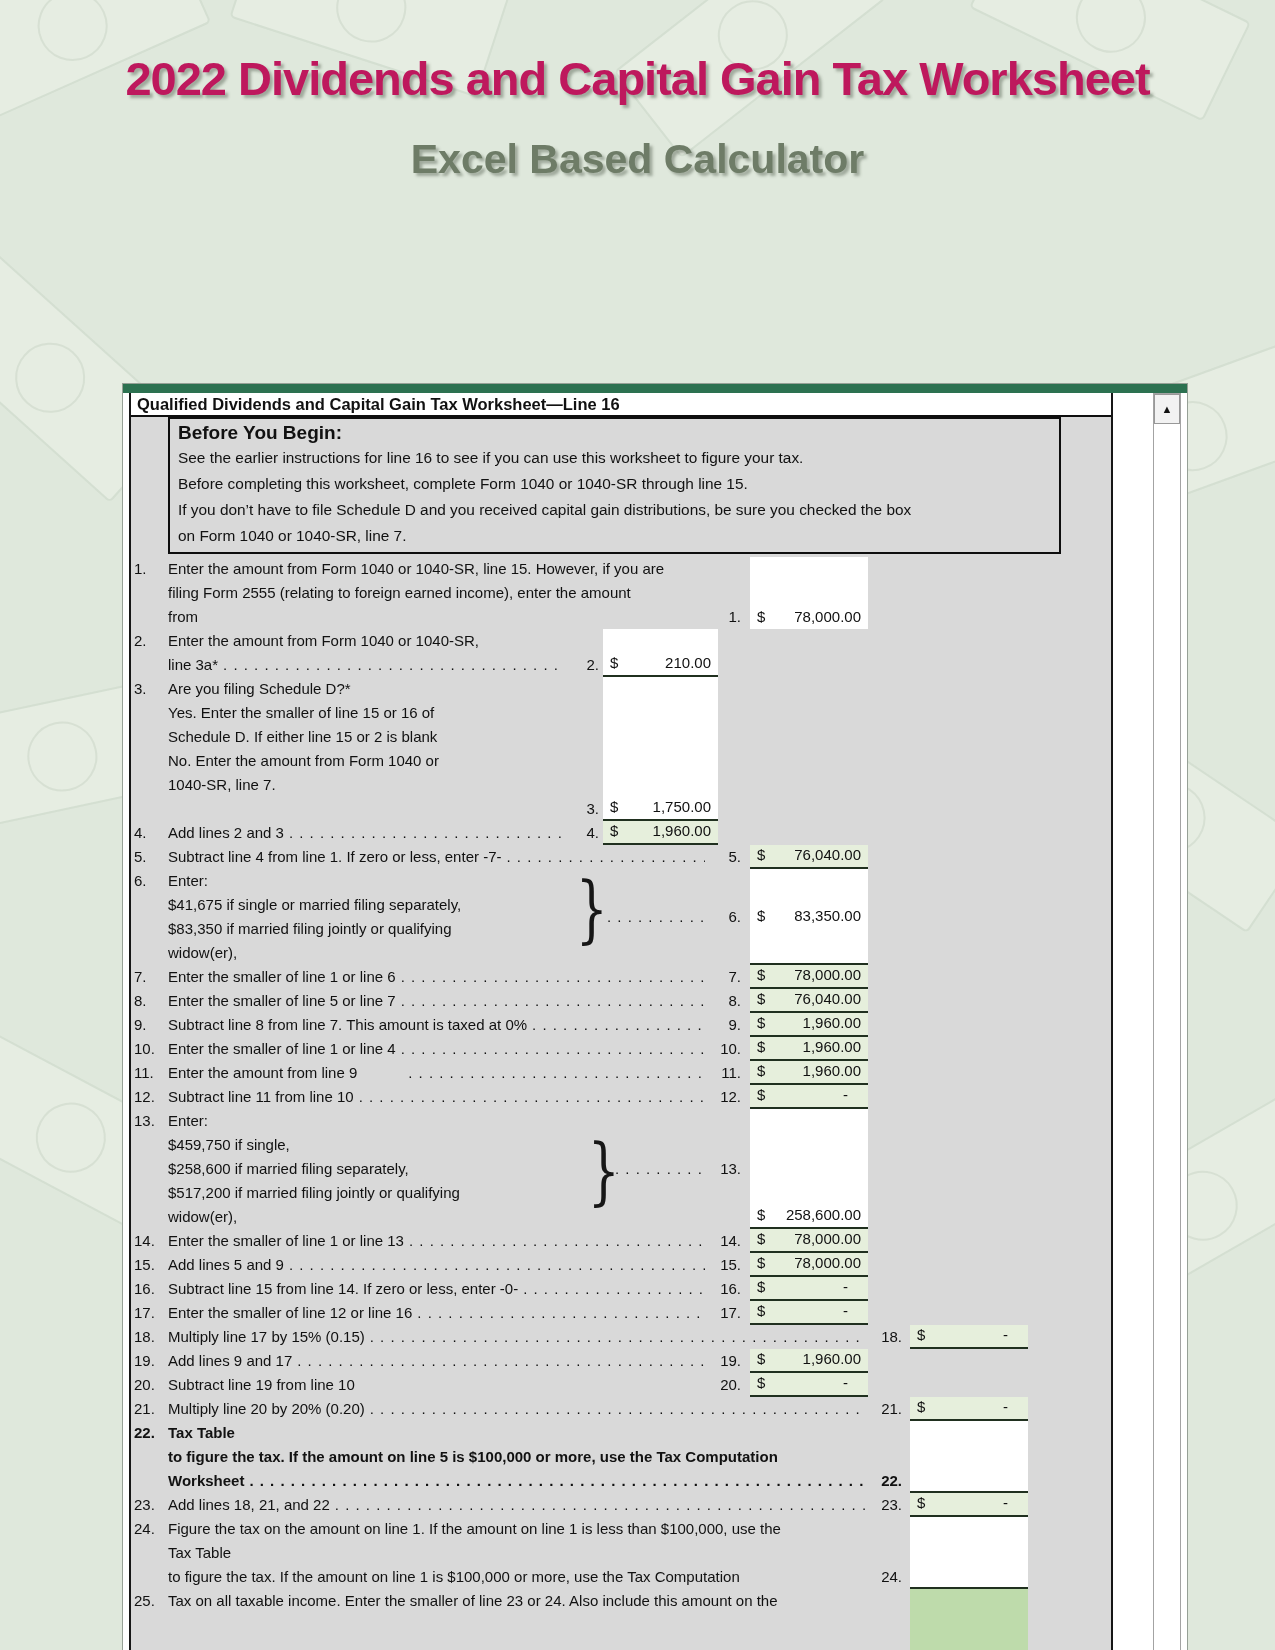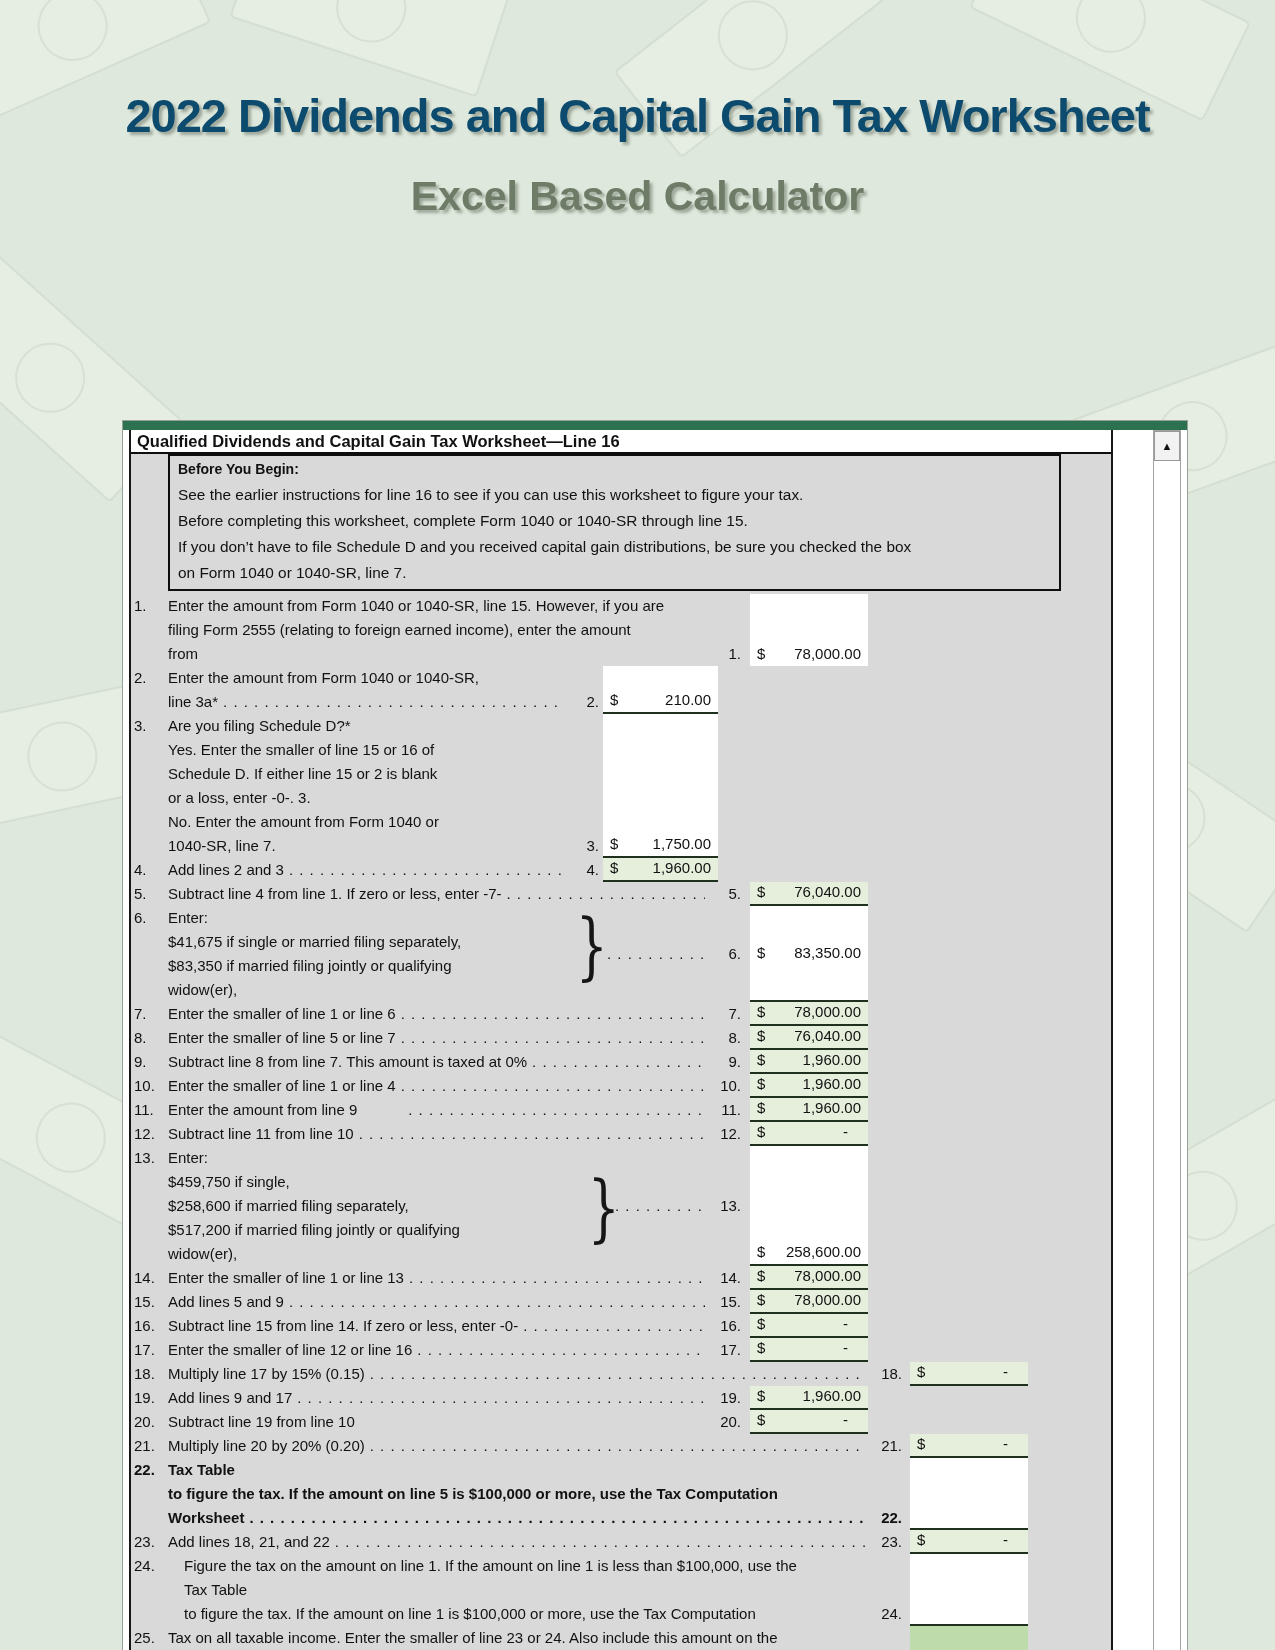--- a/index.html
+++ b/index.html
@@ -19,21 +19,21 @@
   }
   .bill::after {
     content: ""; position: absolute; left: 50%; top: 50%;
     width: 66px; height: 66px; margin: -33px 0 0 -33px;
     border: 2px solid rgba(105,135,105,0.12); border-radius: 50%;
   }
   .page { position: relative; z-index: 1; }
 
   .title {
     text-align: center; font-size: 47px; font-weight: bold;
-    letter-spacing: -1px; margin-top: 88px; color: #0c4a6e;
+    letter-spacing: -1px; margin-top: 51px; color: #be185d;
     text-shadow: 3px 3px 3px rgba(80,90,75,0.45);
   }
   .subtitle {
     text-align: center; font-size: 41px; font-weight: bold;
     margin-top: 30px; color: #6e7c67;
     text-shadow: 3px 3px 3px rgba(80,90,75,0.45);
   }
 
   .embed {
     position: absolute; left: 122px; top: 332px; width: 1066px; height: 1290px;
@@ -47,21 +47,21 @@
     border-left: 2px solid #161616; border-right: 2px solid #161616; border-bottom: 2px solid #6e6e6e;
   }
   .sheet-header {
     height: 24px; line-height: 22px; background: #fff; border-bottom: 2px solid #0e0e0e;
     font-weight: bold; font-size: 16.5px; padding-left: 6px; white-space: nowrap;
   }
   .byb {
     margin-left: 37px; width: 893px; border: 2px solid #0e0e0e;
     padding: 1px 8px 3px 8px; margin-bottom: 3px;
   }
-  .byb-h { font-weight: bold; font-size: 14px; line-height: 25px; }
+  .byb-h { font-weight: bold; font-size: 19px; line-height: 25px; }
   .bybline { font-size: 15.4px; line-height: 26px; white-space: nowrap; }
 
   .rows { padding-top: 0; }
   .row { position: relative; font-size: 15px; line-height: 24px; }
   .num { position: absolute; left: 3px; top: 0; width: 31px; }
   .textwrap { margin-left: 37px; }
   .line { height: 24px; white-space: nowrap; }
   .leaderline { display: flex; }
   .ltext { white-space: pre; flex: 0 0 auto; }
   .dots { flex: 1 1 auto; overflow: hidden; white-space: nowrap; margin-left: 5px; letter-spacing: 1px; }
@@ -159,21 +159,20 @@
                 <span class="val">210.00</span>
               </div>
             </div>
           </div>
           <div class="row" style="min-height: 144px;">
             <span class="num">3.</span>
             <div class="textwrap">
               <div class="line">Are you filing Schedule D?*</div>
               <div class="line">Yes. Enter the smaller of line 15 or 16 of</div>
               <div class="line">Schedule D. If either line 15 or 2 is blank</div>
-              <div class="line">or a loss, enter -0-. 3.</div>
               <div class="line">No. Enter the amount from Form 1040 or</div>
               <div class="line">1040-SR, line 7.</div>
             </div>
             <span class="vlabel" style="left: 436px; top: 120px;">3.</span>
             <div class="cell white u" style="left: 472px; width: 115px; height: 144px; justify-content: flex-end;">
               <div class="amt">
                 <span class="cur">$</span>
                 <span class="val">1,750.00</span>
               </div>
             </div>
@@ -493,21 +492,21 @@
               </div>
             </div>
             <span class="vlabel" style="left: 739px; top: 0px;">23.</span>
             <div class="cell green u" style="left: 779px; width: 118px; height: 24px; justify-content: flex-end;">
               <div class="amt">
                 <span class="cur">$</span>
                 <span class="dash">-</span>
               </div>
             </div>
           </div>
-          <div class="row" style="min-height: 72px; padding-left: 16px;">
+          <div class="row" style="min-height: 72px;">
             <span class="num">24.</span>
             <div class="textwrap">
               <div class="line">Figure the tax on the amount on line 1. If the amount on line 1 is less than $100,000, use the</div>
               <div class="line">Tax Table</div>
               <div class="line">to figure the tax. If the amount on line 1 is $100,000 or more, use the Tax Computation</div>
             </div>
             <span class="vlabel" style="left: 739px; top: 48px;">24.</span>
             <div class="cell white u" style="left: 779px; width: 118px; height: 72px; justify-content: flex-end;"></div>
           </div>
           <div class="row" style="min-height: 86px;">

